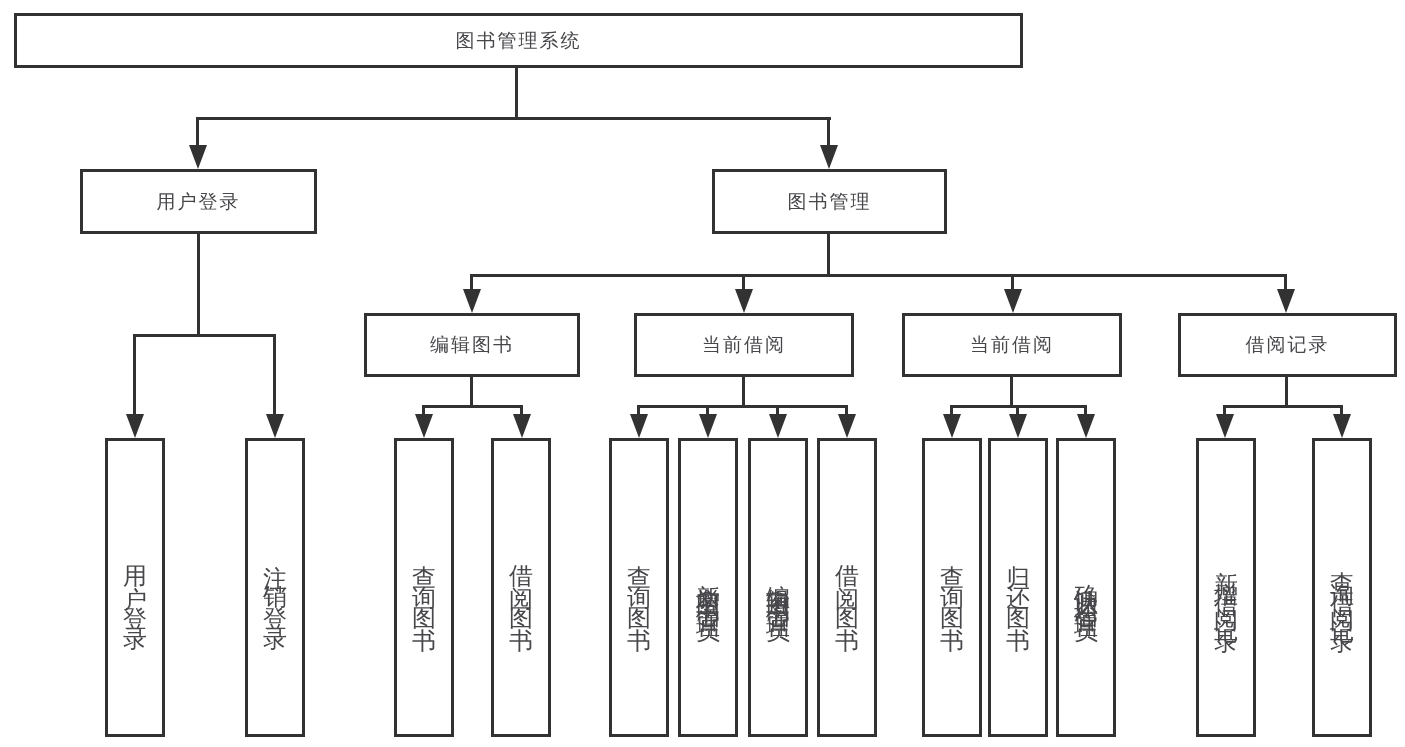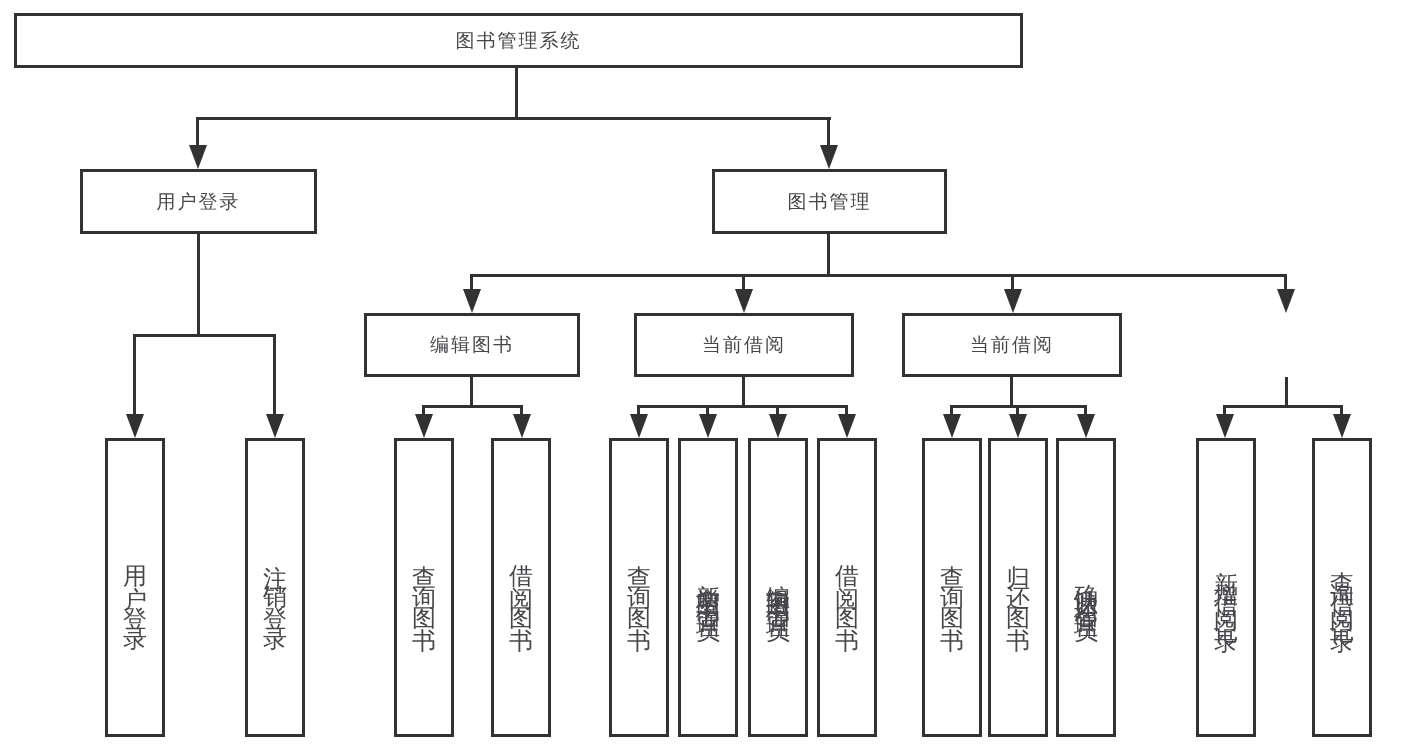--- a/index.html
+++ b/index.html
@@ -107,20 +107,23 @@
 
   <div class="box h" style="left:364px;top:313px;width:216px;height:64px">
     <span>编辑图书</span>
   </div>
   <div class="box h" style="left:634px;top:313px;width:220px;height:64px">
     <span>当前借阅</span>
   </div>
   <div class="box h" style="left:902px;top:313px;width:220px;height:64px">
     <span>当前借阅</span>
   </div>
+  <div class="box h" style="left:1178px;top:313px;width:219px;height:64px">
+    <span>借阅记录</span>
+  </div>
 
   <div class="vl" style="left:470px;top:377px;height:29px"></div>
   <div class="vl" style="left:742px;top:377px;height:29px"></div>
   <div class="vl" style="left:1010px;top:377px;height:29px"></div>
   <div class="vl" style="left:1285px;top:377px;height:29px"></div>
 
   <div class="hl" style="left:422px;top:405px;width:101px"></div>
   <div class="hl" style="left:637px;top:405px;width:211px"></div>
   <div class="hl" style="left:950px;top:405px;width:137px"></div>
   <div class="hl" style="left:1223px;top:405px;width:120px"></div>

